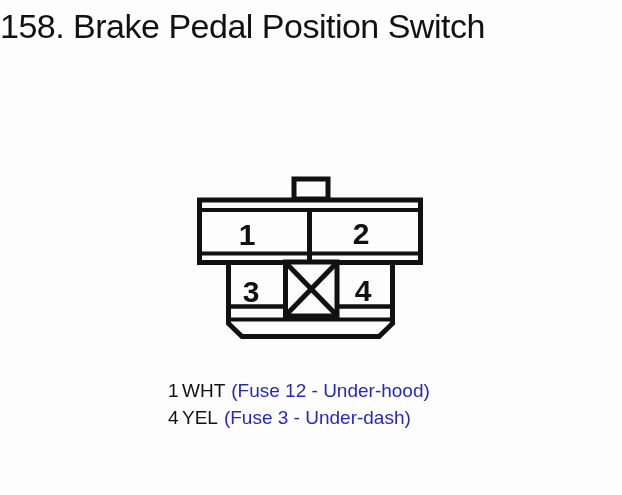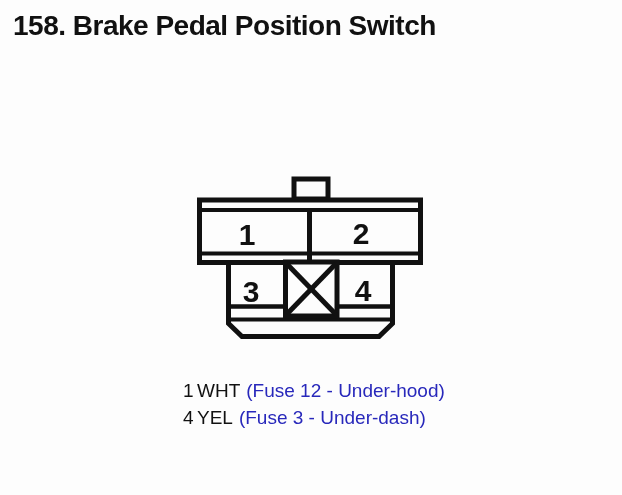--- a/index.html
+++ b/index.html
@@ -7,42 +7,42 @@
     width: 622px; height: 495px;
     background: #fdfdfd;
     font-family: "Liberation Sans", sans-serif;
     color: #111111;
     position: relative;
     overflow: hidden;
   }
   .page { position: absolute; inset: 0; width: 622px; height: 495px; }
 
   .title {
-    position: absolute; left: 13px; top: 9px;
-    font-size: 28px; font-weight: bold; line-height: 34px;
+    position: absolute; left: 0; top: 9px;
+    font-size: 34px; font-weight: normal; line-height: 34px;
     letter-spacing: -0.5px; white-space: nowrap;
   }
 
   .notes {
     position: absolute; left: 88px; top: 55px;
     font-size: 19px; line-height: 27px;
   }
   .note-row { white-space: nowrap; }
   .note-dash { display: inline-block; width: 20px; }
 
   .connector-svg { position: absolute; left: 0; top: 0; }
   .connector-svg .stroke { fill: none; stroke: #111111; }
   .connector-svg .cavity-num {
     font-family: "Liberation Sans", sans-serif;
     font-size: 30px; font-weight: bold; fill: #111111;
     text-anchor: middle;
   }
 
   .pins {
-    position: absolute; left: 183px; top: 377px;
+    position: absolute; left: 168px; top: 377px;
     font-size: 19px; line-height: 27px;
   }
   .pin-row { white-space: nowrap; }
   .pin-num { display: inline-block; min-width: 14px; }
   .pin-color { margin-right: 1px; }
   .pin-desc { color: #2828bb; margin-left: 5px; }
 </style>
 </head>
 <body>
 

